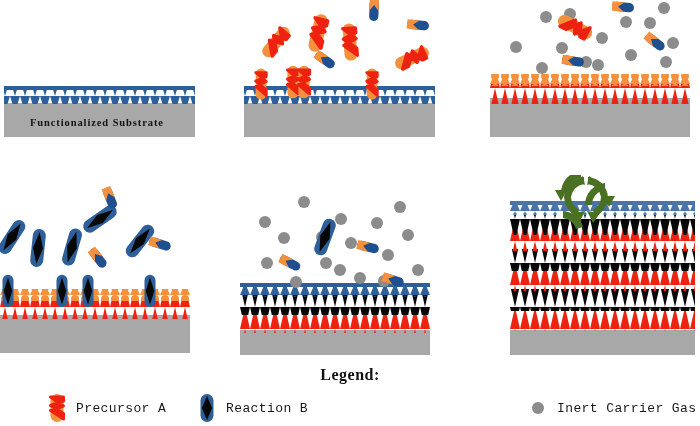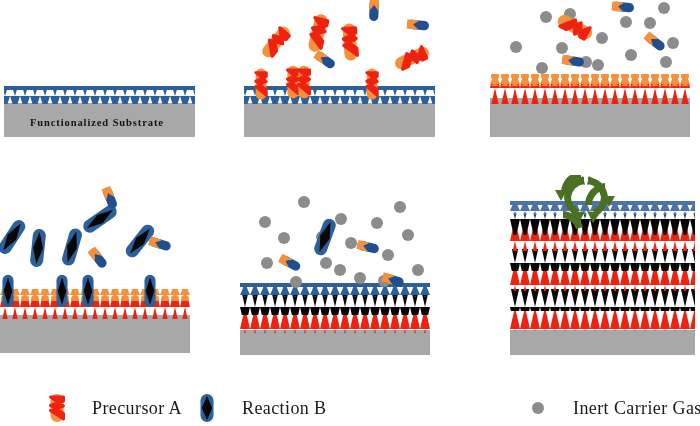--- a/index.html
+++ b/index.html
@@ -39,25 +39,25 @@
     display: flex;
     align-items: center;
   }
   .legend-swatch {
     width: 22px;
     height: 30px;
     display: block;
     flex: 0 0 auto;
   }
   .legend-label {
-    font-family: Liberation Serif, serif;
-    font-size: 18px;
+    font-family: Liberation Mono, monospace;
+    font-size: 13px;
     color: #1a1a1a;
     letter-spacing: 0.4px;
-    margin-left: 24px;
+    margin-left: 8px;
     white-space: nowrap;
   }
   .legend-title {
     position: absolute;
     left: 0;
     top: 366px;
     width: 700px;
     text-align: center;
     font-family: "Liberation Serif", serif;
     font-weight: bold;
@@ -337,20 +337,21 @@
         <path d="M -14,16 L -1,14 L -7,26 Z" fill="#4a7024"></path>
         <path d="M 22,0 A 22,22 0 0 0 2,-20 L 2,-13 A 15,15 0 0 1 15,0 Z" fill="#4a7024"></path>
         <path d="M 22,0 A 22,22 0 0 1 10,19 L 6.5,13 A 15,15 0 0 0 15,0 Z" fill="#4a7024"></path>
         <path d="M 14,16 L 1,14 L 7,26 Z" fill="#4a7024"></path>
         <path d="M -3,-21 L -10,-15.5 L -1,-12 Z" fill="#4a7024"></path>
         <path d="M 3,-21 L 10,-15.5 L 1,-12 Z" fill="#4a7024"></path>
       </g>
     </svg>
   </div>
 
+  <div class="legend-title">Legend:</div>
 
   <div class="legend-row">
 
     <div class="legend-item" style="left:46px;">
       <svg class="legend-swatch" viewBox="-11 -15 22 30">
         <rect x="-6.5" y="-14" width="13" height="28" rx="6.5" fill="#f5903c"></rect>
         <path d="M-6.5,-11 L6.5,-2 L-6.5,2.5 L6.5,11 L6.5,5.5 L-6.5,-2.5 L6.5,-7 L6.5,-11 Z" fill="#ee2211" stroke="#ee2211" stroke-width="3" stroke-linejoin="round"></path>
       </svg>
       <span class="legend-label">Precursor A</span>
     </div>

